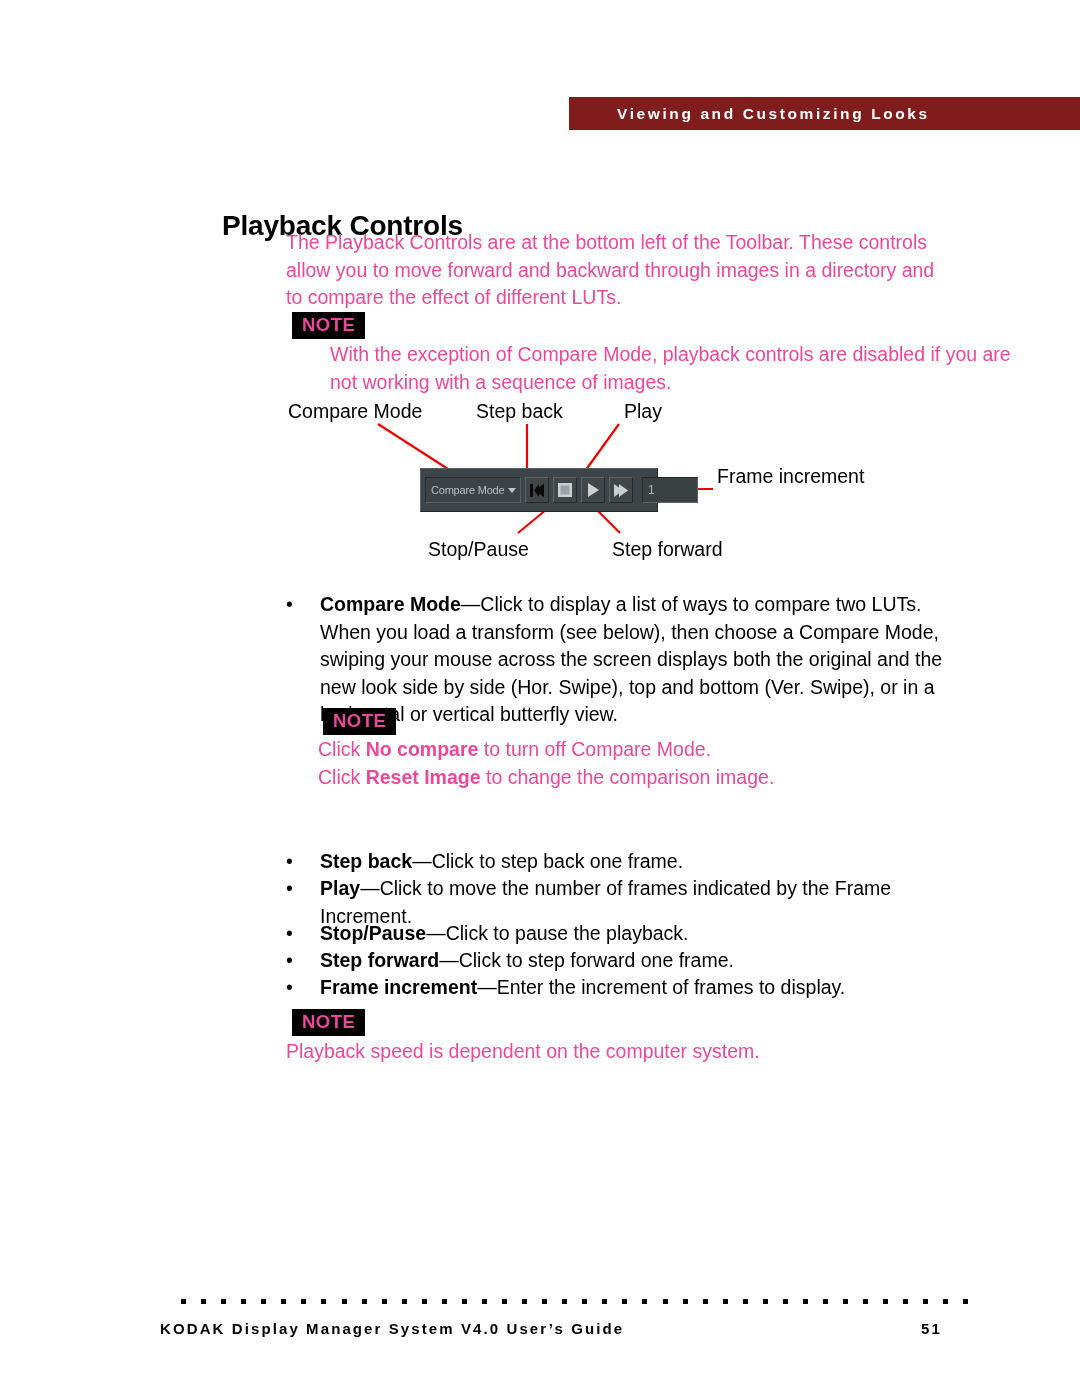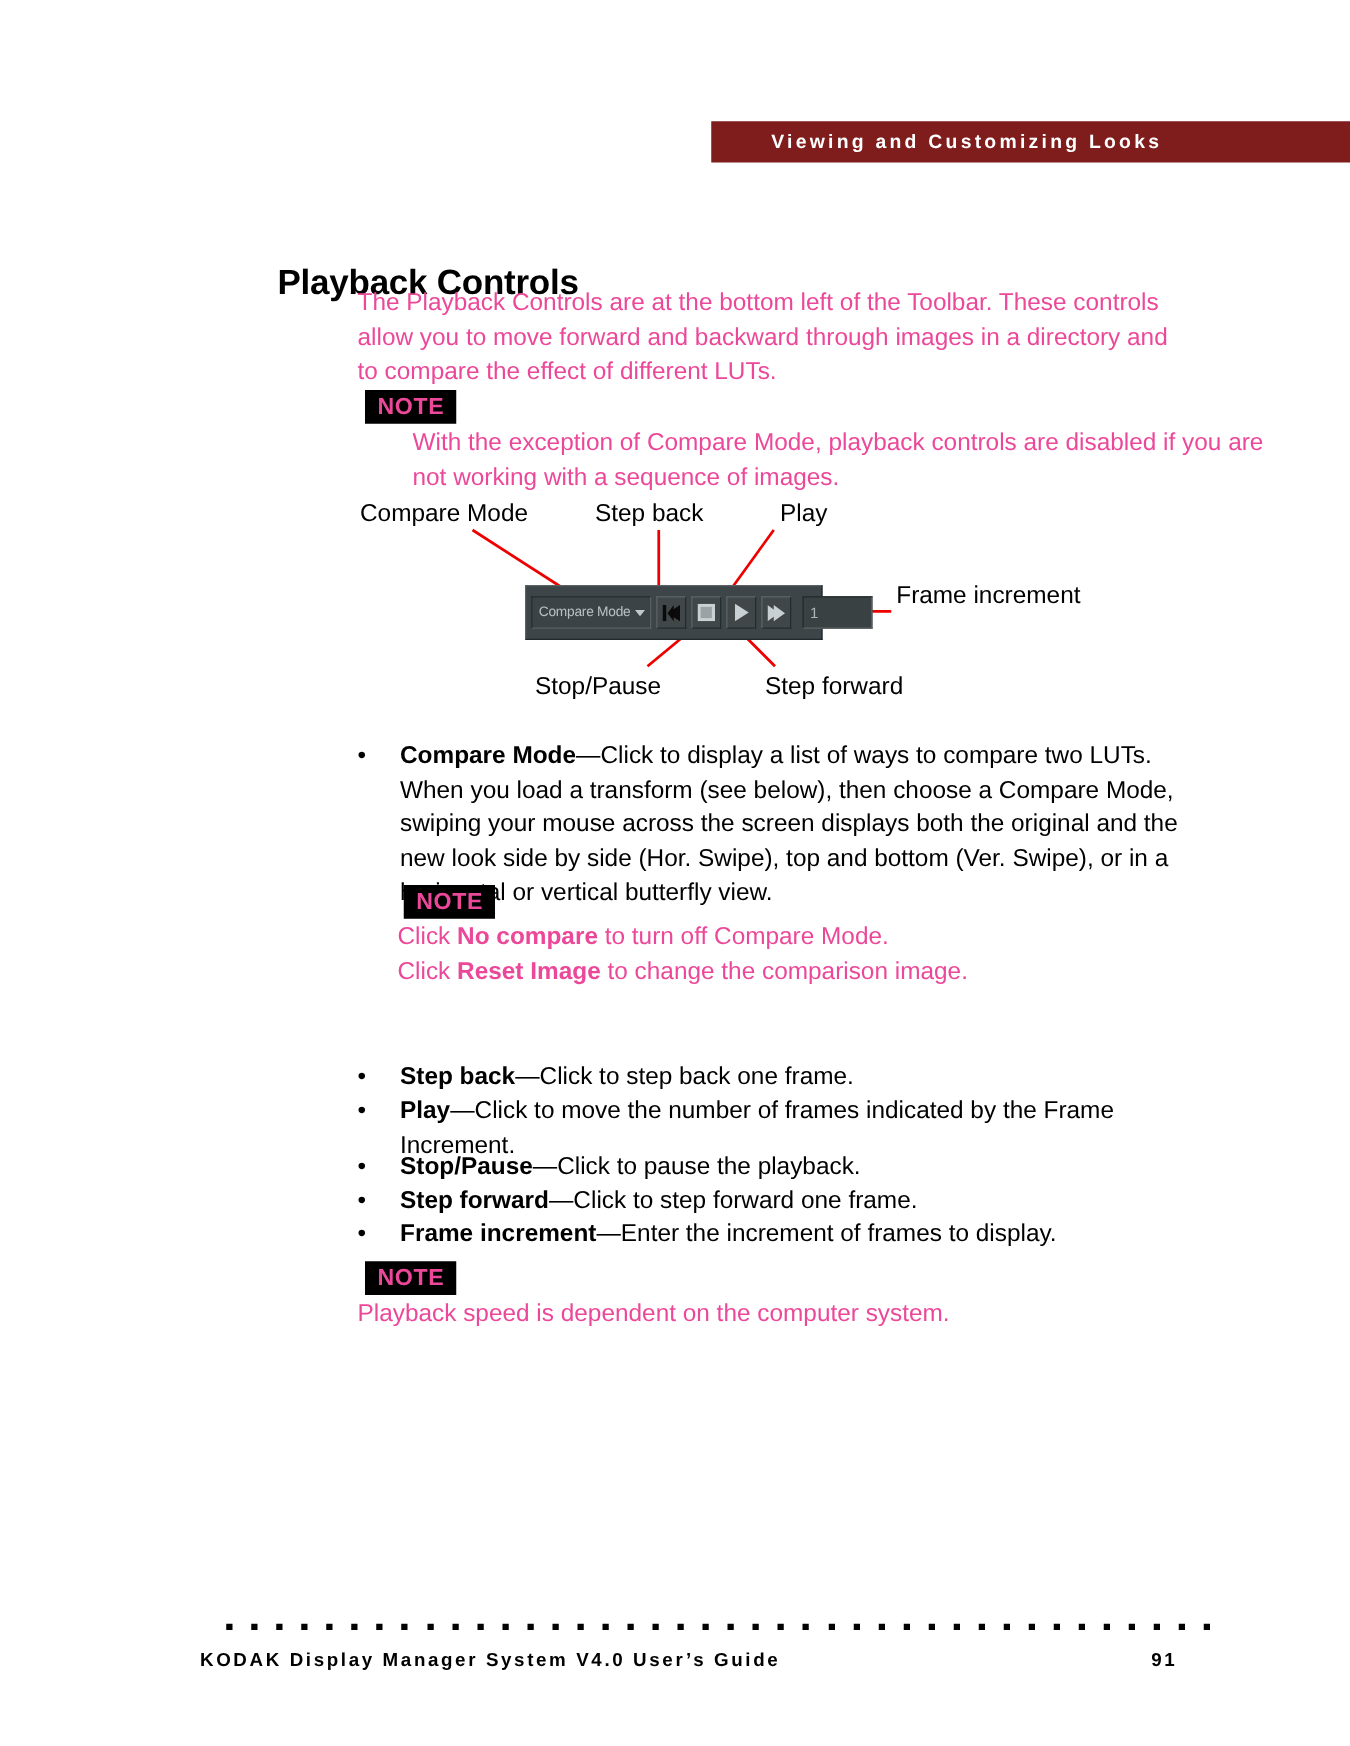--- a/index.html
+++ b/index.html
@@ -370,13 +370,13 @@
     <i></i>
     <i></i>
     <i></i>
     <i></i>
     <i></i>
     <i></i>
     <i></i>
     <i></i>
   </div>
 <div class="footer-left">KODAK Display Manager System V4.0 User’s Guide</div>
-<div class="footer-right">91</div>
+<div class="footer-right">51</div>
 
 </body></html>

